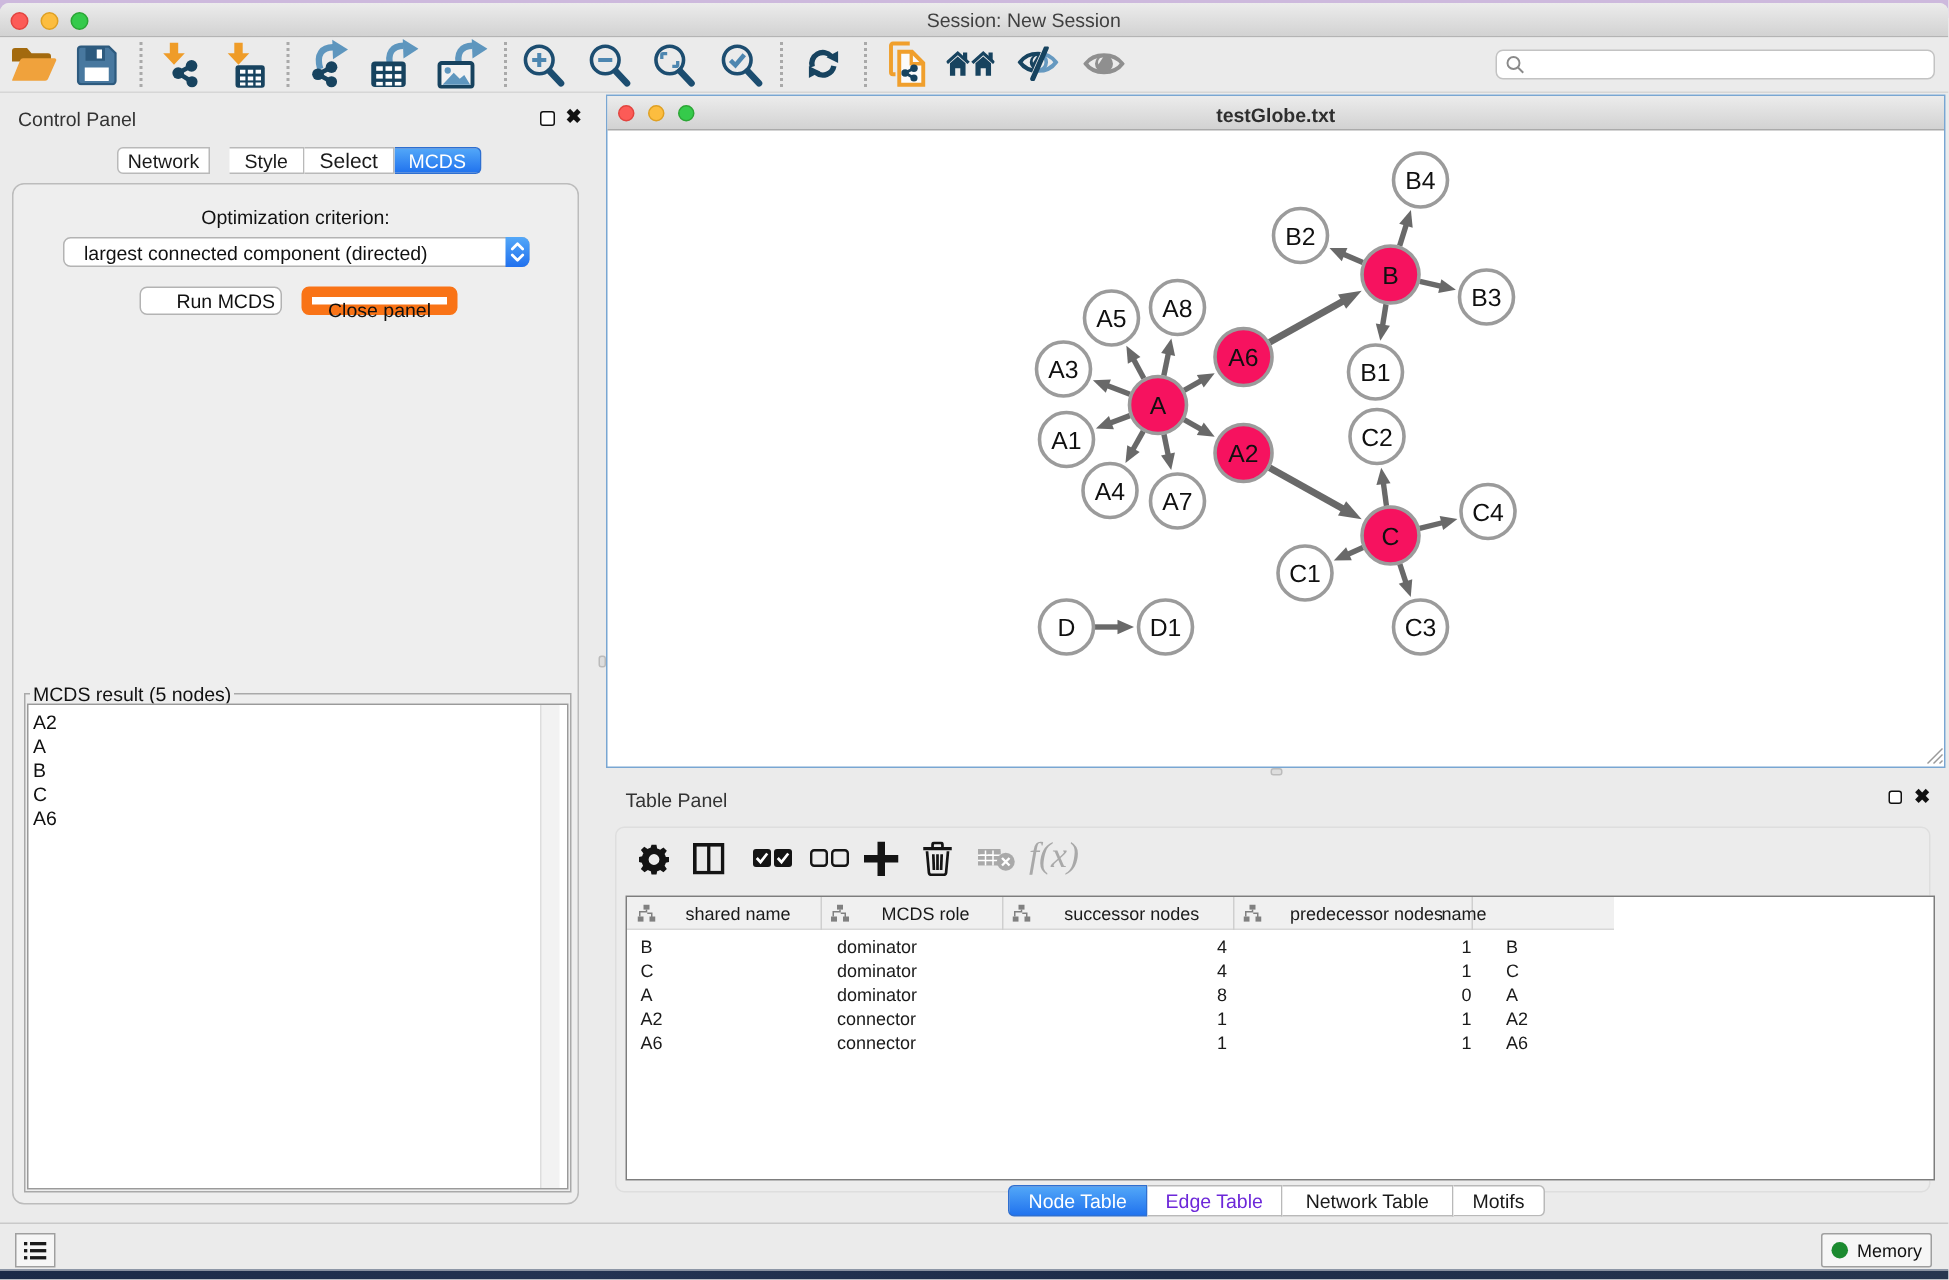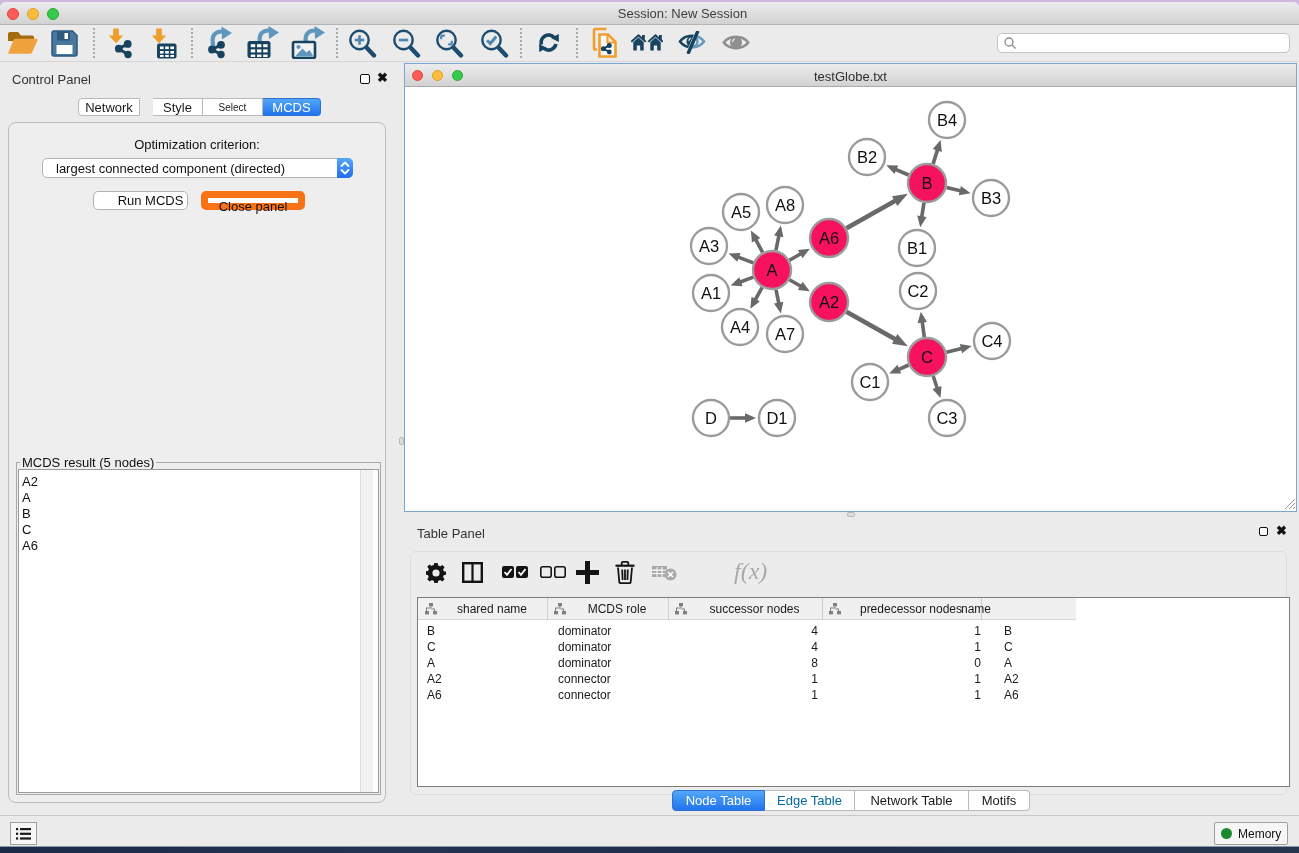--- a/index.html
+++ b/index.html
@@ -200,21 +200,21 @@
 <div class="abs" style="left:12px;top:72px;font-size:13px;color:#333;">Control Panel</div>
 
 <div class="abs" style="left:360px;top:74px;width:10px;height:10px;border:1.5px solid #111;border-radius:2px;background:#fff;"></div>
 <div class="abs" style="left:377px;top:70px;font-size:13px;font-weight:bold;color:#111;">✖</div>
 
 <div class="abs" style="left:8px;top:122px;width:378px;height:681px;background:#eeeeee;border:1px solid #bcbcbc;border-radius:8px;"></div>
 
 <div class="abs" style="left:78px;top:98px;width:243px;height:18px;">
   <div class="abs" style="left:0;top:0;width:62px;height:18px;background:#fff;border:1px solid #b9b9b9;border-radius:4px 0 0 4px;font-size:13px;color:#1a1a1a;text-align:center;line-height:17px;">Network</div>
   <div class="abs" style="left:75px;top:0;width:50px;height:18px;background:#fff;border:1px solid #b9b9b9;border-left:none;font-size:13px;color:#1a1a1a;text-align:center;line-height:17px;">Style</div>
-  <div class="abs" style="left:125px;top:0;width:60px;height:18px;background:#fff;border:1px solid #b9b9b9;border-left:none;font-size:10px;color:#1a1a1a;text-align:center;line-height:17px;">Select</div>
+  <div class="abs" style="left:125px;top:0;width:60px;height:18px;background:#fff;border:1px solid #b9b9b9;border-left:none;font-size:14px;color:#1a1a1a;text-align:center;line-height:17px;">Select</div>
   <div class="abs" style="left:185px;top:0;width:58px;height:18px;background:linear-gradient(#52a7f8,#2173ee);border:1px solid #2e6fd0;border-left:none;border-radius:0 4px 4px 0;font-size:13px;color:#fff;text-align:center;line-height:17px;">MCDS</div>
 </div>
 
 <div class="abs" style="left:8px;top:137px;width:378px;text-align:center;font-size:13px;color:#111;">Optimization criterion:</div>
 
 <div class="abs" style="left:42px;top:158px;width:311px;height:20px;background:#fff;border:1px solid #b3b3b3;border-radius:5px;"></div>
 <div class="abs" style="left:56px;top:161px;font-size:13px;color:#111;">largest connected component (directed)</div>
 <div class="abs" style="left:337px;top:158px;width:16px;height:20px;background:linear-gradient(#54a8f8,#2070ee);border-radius:0 5px 5px 0;"></div>
 <svg class="abs" style="left:339px;top:161px;" width="12" height="14" viewBox="0 0 12 14">
     <path d="M2.5 5 L6 1.5 L9.5 5" fill="none" stroke="#fff" stroke-width="1.8" stroke-linecap="round" stroke-linejoin="round"></path>
@@ -228,21 +228,21 @@
 <div class="abs" style="left:20px;top:455px;background:#eeeeee;padding:0 2px;font-size:13px;color:#111;">MCDS result (5 nodes)</div>
 <div class="abs" style="left:18px;top:469px;width:361px;height:324px;background:#fff;border:1px solid #9a9a9a;"></div>
 <div class="abs" style="left:360px;top:470px;width:13px;height:322px;background:#f2f2f2;border-left:1px solid #ddd;"></div>
 <div class="abs" style="left:22px;top:474px;font-size:13px;color:#111;line-height:16px;">A2<br>A<br>B<br>C<br>A6</div>
 
 <div class="abs" style="left:404px;top:63px;width:893px;height:449px;background:#fff;border:1px solid #79a6d2;"></div>
 <div class="abs" style="left:405px;top:64px;width:891px;height:23px;background:linear-gradient(#ececec,#d2d2d2);border-bottom:1px solid #aaa;"></div>
 <div class="abs" style="left:412px;top:70px;width:11px;height:11px;border-radius:50%;background:#fc5b57;border:0.5px solid #e2443f;"></div>
 <div class="abs" style="left:432px;top:70px;width:11px;height:11px;border-radius:50%;background:#fcbd3f;border:0.5px solid #dfa023;"></div>
 <div class="abs" style="left:452px;top:70px;width:11px;height:11px;border-radius:50%;background:#35ca4b;border:0.5px solid #2ba635;"></div>
-<div class="abs" style="left:405px;top:69px;width:891px;text-align:center;font-size:13px;color:#2e2e2e;">testGlobe.txt</div>
+<div class="abs" style="left:405px;top:69px;width:891px;text-align:center;font-size:13px;color:#2e2e2e;font-weight:bold;">testGlobe.txt</div>
 
 <svg class="abs" id="graph" style="left:405px;top:88px;" width="891" height="423" viewBox="405 88 891 423">
 <g>
 <line x1="753.3" y1="277.1" x2="738.4" y2="282.7" stroke="#696969" stroke-width="3.6"></line>
 <polygon points="730.6,285.6 739.3,277.3 742.6,286.2" fill="#696969"></polygon>
 <line x1="753.3" y1="262.9" x2="736.3" y2="256.4" stroke="#696969" stroke-width="3.6"></line>
 <polygon points="728.6,253.5 740.6,253.0 737.2,261.8" fill="#696969"></polygon>
 <line x1="762.2" y1="287.4" x2="754.3" y2="301.5" stroke="#696969" stroke-width="3.6"></line>
 <polygon points="750.3,308.7 751.5,296.8 759.8,301.4" fill="#696969"></polygon>
 <line x1="762.6" y1="252.4" x2="754.8" y2="237.8" stroke="#696969" stroke-width="3.6"></line>
@@ -385,21 +385,21 @@
     </g>
     <g stroke="#fff" stroke-width="1">
       <line x1="5" y1="1" x2="5" y2="11"></line>
       <line x1="10" y1="1" x2="10" y2="11"></line>
       <line x1="0" y1="4.2" x2="15" y2="4.2"></line>
       <line x1="0" y1="7.6" x2="15" y2="7.6"></line>
     </g>
     <circle cx="18.5" cy="8.5" r="6" fill="#a9a9a9"></circle>
     <path d="M16 6 l5 5 M21 6 l-5 5" stroke="#fff" stroke-width="1.6"></path>
   </svg>
-<div class="abs" style="left:686px;top:558px;font-family:'Liberation Serif',serif;font-style:italic;font-size:24px;color:#a9a9a9;margin-left:48px;">f(x)</div>
+<div class="abs" style="left:686px;top:558px;font-family:'Liberation Serif',serif;font-style:italic;font-size:24px;color:#a9a9a9;">f(x)</div>
 
 <div class="abs" style="left:417px;top:597px;width:873px;height:190px;background:#fff;border:1px solid #7d7d7d;"></div>
 <div class="abs" id="thead" style="left:418px;top:598px;width:658px;height:22px;background:#f0f0f0;border-bottom:1px solid #d8d8d8;font-size:12px;color:#1a1a1a;">
   <div class="abs" style="left:129px;top:0;height:22px;border-left:1px solid #cfcfcf;"></div>
   <div class="abs" style="left:250px;top:0;height:22px;border-left:1px solid #cfcfcf;"></div>
   <div class="abs" style="left:404px;top:0;height:22px;border-left:1px solid #cfcfcf;"></div>
   <div class="abs" style="left:563px;top:0;height:22px;border-left:1px solid #cfcfcf;"></div>
   <svg class="abs hicon" style="left:7px;top:5px;" width="12" height="12" viewBox="0 0 12 12">
       <g fill="#808080">
         <rect x="4" y="0" width="4" height="3.4"></rect>
@@ -441,21 +441,21 @@
 <div class="abs" id="trows" style="left:418px;top:620px;width:871px;font-size:12px;color:#1a1a1a;">
   <div class="abs" style="left:9px;top:3px;line-height:16px;">B<br>C<br>A<br>A2<br>A6</div>
   <div class="abs" style="left:140px;top:3px;line-height:16px;">dominator<br>dominator<br>dominator<br>connector<br>connector</div>
   <div class="abs" style="left:250px;top:3px;width:150px;line-height:16px;text-align:right;">4<br>4<br>8<br>1<br>1</div>
   <div class="abs" style="left:404px;top:3px;width:159px;line-height:16px;text-align:right;">1<br>1<br>0<br>1<br>1</div>
   <div class="abs" style="left:586px;top:3px;line-height:16px;">B<br>C<br>A<br>A2<br>A6</div>
 </div>
 
 <div class="abs" style="left:672px;top:790px;width:358px;height:21px;">
   <div class="abs" style="left:0;top:0;width:93px;height:21px;background:linear-gradient(#52a7f8,#2173ee);border:1px solid #2e6fd0;border-radius:4px 0 0 4px;font-size:13px;color:#fff;text-align:center;line-height:20px;">Node Table</div>
-  <div class="abs" style="left:93px;top:0;width:90px;height:21px;background:#fff;border:1px solid #b9b9b9;border-left:none;font-size:13px;color:#0369a1;text-align:center;line-height:20px;">Edge Table</div>
+  <div class="abs" style="left:93px;top:0;width:90px;height:21px;background:#fff;border:1px solid #b9b9b9;border-left:none;font-size:13px;color:#6d28d9;text-align:center;line-height:20px;">Edge Table</div>
   <div class="abs" style="left:183px;top:0;width:114px;height:21px;background:#fff;border:1px solid #b9b9b9;border-left:none;font-size:13px;color:#1a1a1a;text-align:center;line-height:20px;">Network Table</div>
   <div class="abs" style="left:297px;top:0;width:61px;height:21px;background:#fff;border:1px solid #b9b9b9;border-left:none;border-radius:0 4px 4px 0;font-size:13px;color:#1a1a1a;text-align:center;line-height:20px;">Motifs</div>
 </div>
 
 <div class="abs" style="left:0;top:815px;width:1299px;height:1px;background:#c9c9c9;"></div>
 <div class="abs" style="left:10px;top:822px;width:27px;height:23px;background:#f6f6f6;border:1px solid #9f9f9f;"></div>
 <svg class="abs" style="left:16px;top:828px;" width="15" height="12" viewBox="0 0 15 12">
     <g fill="#1a1a1a">
       <rect x="0" y="0" width="2.2" height="2.2"></rect>
       <rect x="4" y="0" width="11" height="2.2"></rect>

